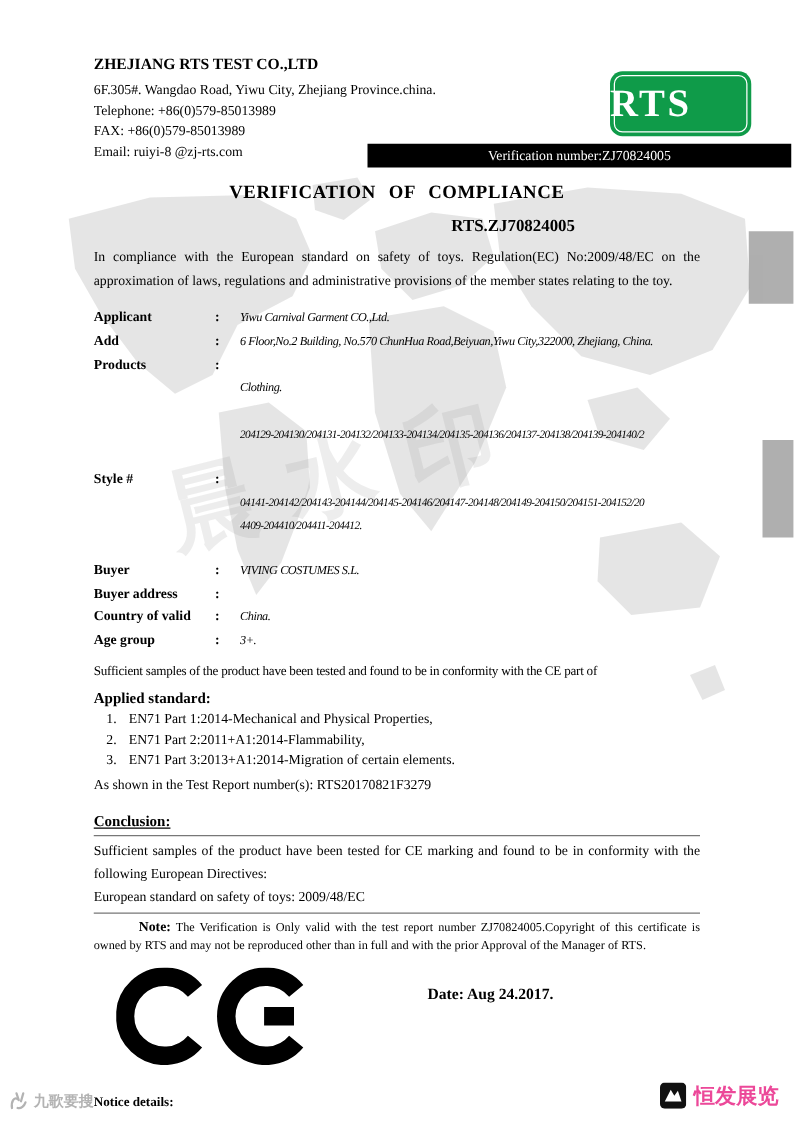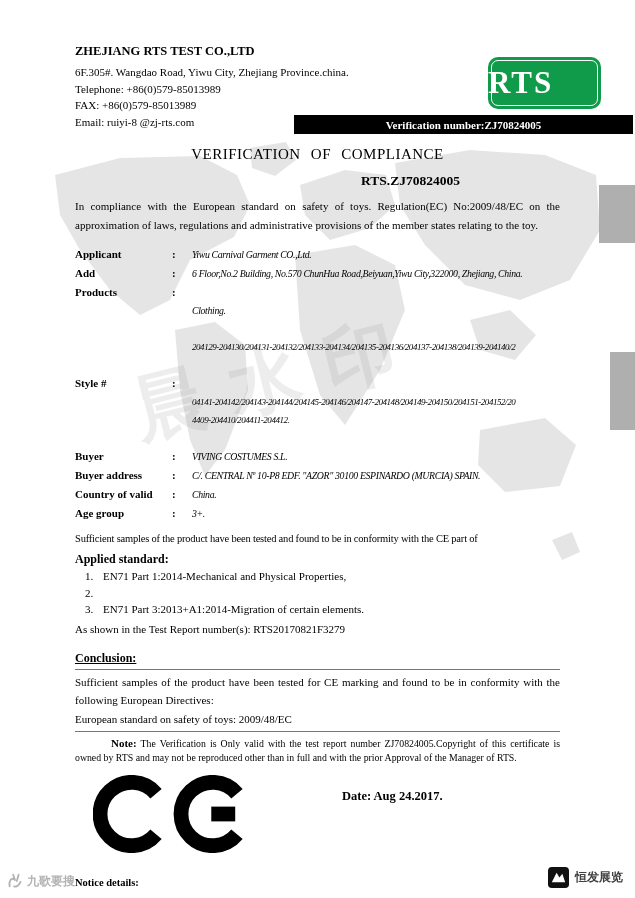--- a/index.html
+++ b/index.html
@@ -13,23 +13,23 @@
   .content{position:absolute;inset:0;z-index:1;padding:44px 75px 12px 75px;box-sizing:border-box;}
   p{margin:0;}
   
   .company{font-size:12.5px;font-weight:bold;margin-bottom:5px;}
   .hline{font-size:11px;line-height:16.5px;}
   .rts-logo{position:absolute;top:57px;left:453px;width:113px;height:52px;background:#0f9b49;
         border-radius:10px;display:flex;align-items:center;justify-content:flex-start;z-index:2;margin-left:35px;}
   .rts-logo::after{content:"";position:absolute;inset:3px;border:1.5px solid #fff;border-radius:7px;}
   .rts-logo span{color:#fff;font-weight:bold;font-size:31px;letter-spacing:2px;font-family:"Liberation Serif",serif;}
   .verify-bar{position:absolute;top:115px;left:294px;right:2px;height:19px;background:#000;color:#fff;
-        display:flex;align-items:center;justify-content:center;font-size:11px;font-weight:bold;z-index:2;}
-  
-  .title{text-align:center;font-weight:normal;font-size:15px;margin-top:16px;letter-spacing:0.5px;word-spacing:6px;}
+        display:flex;align-items:center;justify-content:center;font-size:11px;font-weight:normal;z-index:2;}
+  
+  .title{text-align:center;font-weight:bold;font-size:15px;margin-top:16px;letter-spacing:0.5px;word-spacing:6px;}
   .certno{font-weight:bold;font-size:13.5px;text-align:right;margin:10px 100px 0 0;}
   .intro{font-size:11px;line-height:19px;text-align:justify;margin-top:8px;}
   
   .fields{margin-top:10px;}
   .frow{display:flex;align-items:baseline;line-height:18px;}
   .flabel{width:97px;flex:none;font-weight:bold;font-size:11px;}
   .fcolon{width:20px;flex:none;font-weight:bold;font-size:11px;}
   .fvalue{flex:1;font-style:italic;font-size:9.8px;letter-spacing:-0.35px;white-space:pre-line;}
   .fvalue .line{display:block;}
   .nums{display:block;font-size:9px;letter-spacing:-0.45px;white-space:pre-line;font-style:italic;}
@@ -57,21 +57,21 @@
   .lab-label{font-weight:bold;font-size:12.5px;margin-top:10px;}
   .sig-svg{margin-left:12px;margin-top:-4px;}
   .sig-date{font-weight:bold;font-size:12.5px;margin-top:10px;}
   
   .notice{margin-top:20px;}
   .notice-head{font-weight:bold;font-size:10.5px;margin-bottom:2px;}
   
   .wm-bl{position:absolute;left:6px;bottom:8px;z-index:2;display:flex;align-items:center;gap:3px;
         color:#b3b3b3;font-size:12px;font-weight:bold;font-family:"DejaVu Sans",sans-serif;}
   .wm-br{position:absolute;right:12px;bottom:10px;z-index:2;display:flex;align-items:center;gap:6px;
-        color:#404040;font-size:12px;font-weight:bold;font-family:"DejaVu Sans",sans-serif;}
+        color:#ec4899;font-size:17px;font-weight:bold;font-family:"DejaVu Sans",sans-serif;}
 </style>
 </head>
 <body>
 
 <div class="page">
 
   <svg class="map-layer" viewBox="0 0 635 898" xmlns="http://www.w3.org/2000/svg">
     <g fill="#cccccc" opacity="0.5">
       <path d="M55 175 L120 158 L200 156 L237 175 L250 205 L234 237 L190 260 L170 300 L140 315 L110 290 L80 250 L60 215 Z"></path>
       <path d="M250 148 L286 142 L296 160 L275 176 L252 168 Z"></path>
@@ -142,21 +142,20 @@
         </span>
       </div>
       <div class="frow">
         <span class="flabel">Buyer</span>
         <span class="fcolon">:</span>
         <span class="fvalue">VIVING COSTUMES S.L.</span>
       </div>
       <div class="frow">
         <span class="flabel">Buyer address</span>
         <span class="fcolon">:</span>
-        <span class="fvalue">C/. CENTRAL Nº 10-P8 EDF. "AZOR" 30100 ESPINARDO (MURCIA) SPAIN.</span>
       </div>
       <div class="frow">
         <span class="flabel">Country of valid</span>
         <span class="fcolon">:</span>
         <span class="fvalue">China.</span>
       </div>
       <div class="frow">
         <span class="flabel">Age group</span>
         <span class="fcolon">:</span>
         <span class="fvalue">3+.</span>
@@ -164,20 +163,21 @@
     </div>
 
     <p class="conformity">Sufficient samples of the product have been tested and found to be in conformity with the CE part of</p>
     <div class="applied-head">Applied standard:</div>
     <div class="std-item">
       <span class="std-num">1.</span>
       <span>EN71 Part 1:2014-Mechanical and Physical Properties,</span>
     </div>
     <div class="std-item">
       <span class="std-num">2.</span>
+      <span>EN71 Part 2:2011+A1:2014-Flammability,</span>
     </div>
     <div class="std-item">
       <span class="std-num">3.</span>
       <span>EN71 Part 3:2013+A1:2014-Migration of certain elements.</span>
     </div>
     <div class="report-line">As shown in the Test Report number(s): RTS20170821F3279</div>
 
     <div class="conclusion">
       <div class="concl-head">Conclusion:</div>
       <div class="rule"></div>

